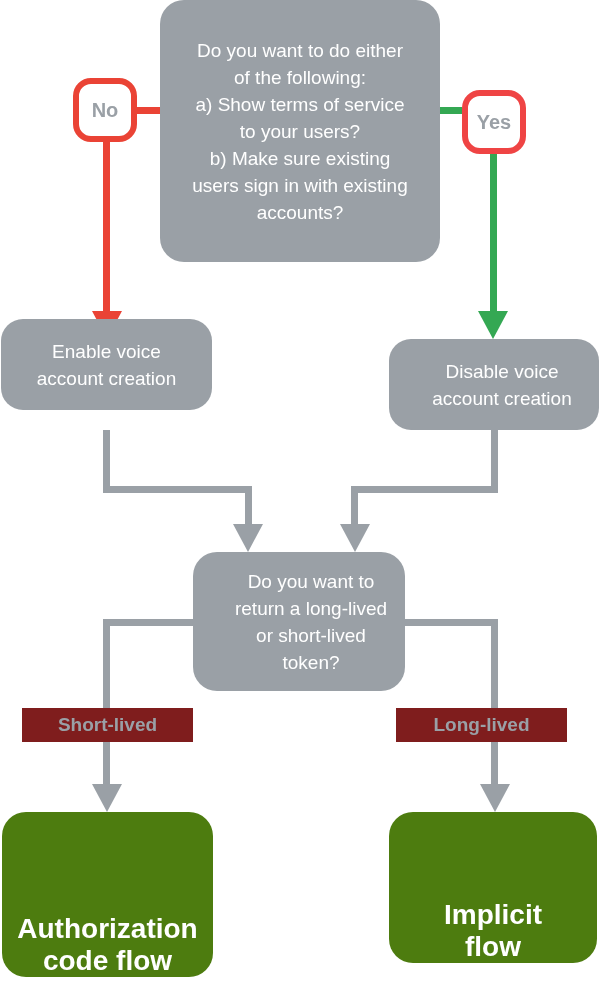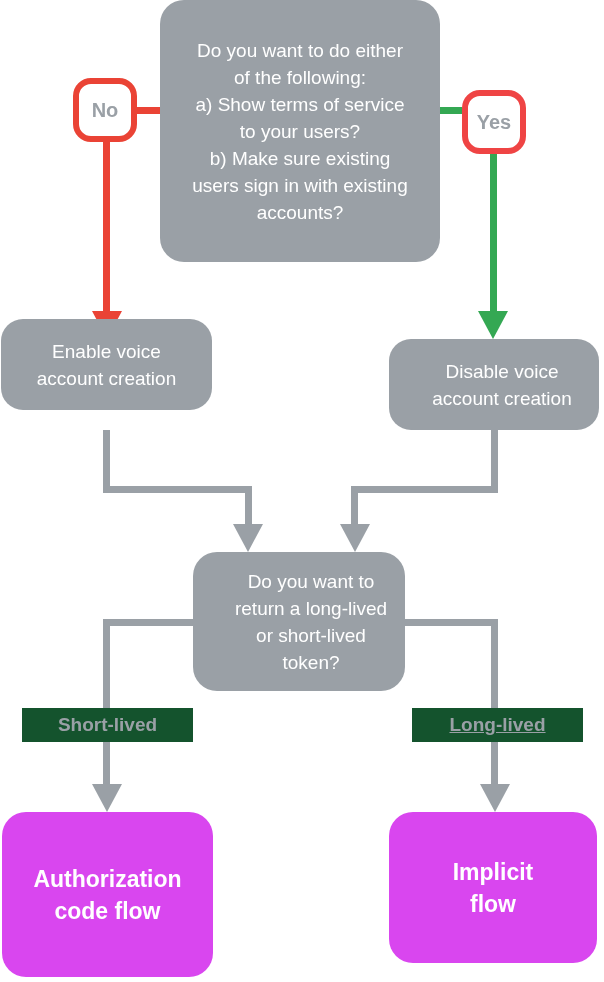--- a/index.html
+++ b/index.html
@@ -25,26 +25,27 @@
     z-index: 2;
   }
   .gray-node {
     background: #9AA0A6;
     color: #ffffff;
     font-size: 19px;
     line-height: 27px;
     border-radius: 22px;
   }
   .blue-node {
-    background: #d946ef;
+    background: #4d7c0f;
     color: #ffffff;
-    font-size: 23px;
+    font-size: 28px;
     line-height: 32px;
     font-weight: 700;
     border-radius: 24px;
+    align-items: flex-end;
   }
   .badge {
     position: absolute;
     width: 64px;
     height: 64px;
     background: #ffffff;
     border-radius: 18px;
     box-sizing: border-box;
     display: flex;
     align-items: center;
@@ -71,21 +72,21 @@
     border-right: 15px solid transparent;
     border-top: 28px solid #9AA0A6;
     z-index: 1;
   }
   .arrowhead.red   { border-top-color: #EA4335; }
   .arrowhead.green { border-top-color: #34A853; }
   .edge-label {
     position: absolute;
     width: 171px;
     height: 34px;
-    background: #14532d;
+    background: #7f1d1d;
     color: #9AA0A6;
     font-size: 19px;
     font-weight: 600;
     display: flex;
     align-items: center;
     justify-content: center;
     z-index: 2;
   }
 
   
@@ -115,21 +116,21 @@
   #question-token { left: 193px; top: 552px; width: 212px; height: 139px; border-radius: 24px; padding-left: 24px; }
 
   #short-branch-h    { left: 107px; top: 619px; width: 86px;  height: 7px; }
   #short-branch-v    { left: 103px; top: 619px; width: 7px;   height: 165px; }
   #short-arrowhead   { left: 92px;  top: 784px; }
   #long-branch-h     { left: 405px; top: 619px; width: 91px;  height: 7px; }
   #long-branch-v     { left: 491px; top: 619px; width: 7px;   height: 165px; }
   #long-arrowhead    { left: 480px; top: 784px; }
 
   #short-lived-label { left: 22px;  top: 708px; }
-  #long-lived-label  { left: 412px; top: 708px; text-decoration: underline; }
+  #long-lived-label  { left: 396px; top: 708px; }
 
   #auth-code-node { left: 2px;   top: 812px; width: 211px; height: 165px; }
   #implicit-node  { left: 389px; top: 812px; width: 208px; height: 151px; }
 </style>
 </head>
 <body>
 
 <div class="canvas">
 
   <div class="node gray-node" id="question-top">

